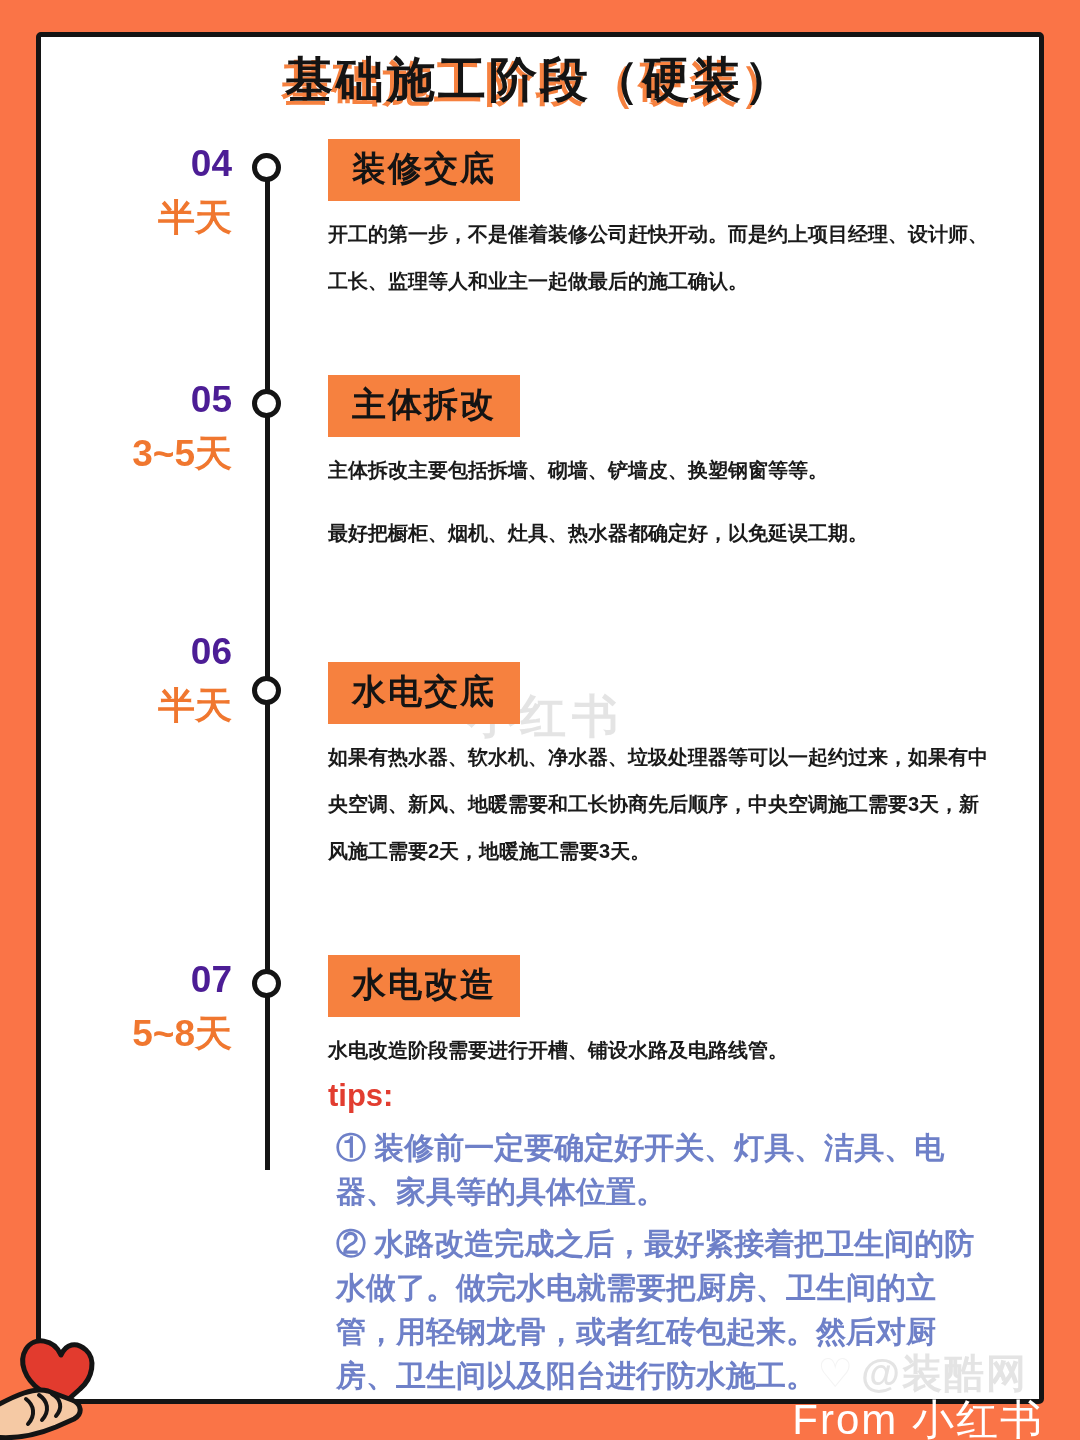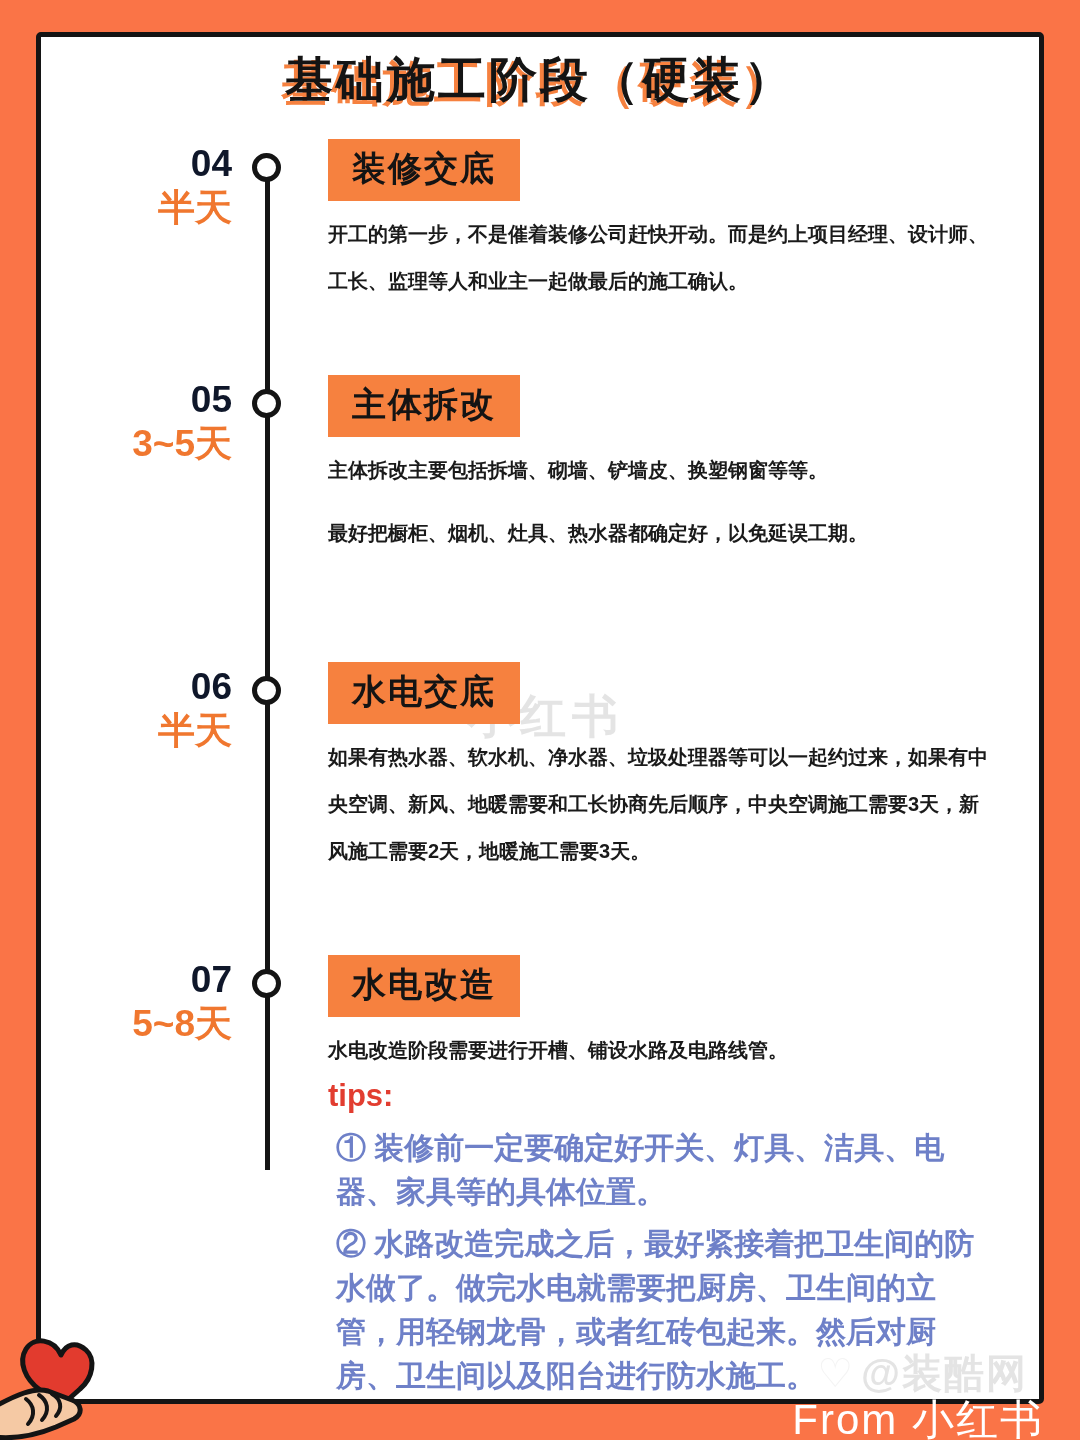--- a/index.html
+++ b/index.html
@@ -26,22 +26,22 @@
     position:absolute;left:265px;top:167px;width:5px;height:1003px;
     background:#141414;z-index:2;
   }
   .dot{
     position:absolute;left:252px;width:19px;height:19px;border:5px solid #141414;
     border-radius:50%;background:#ffffff;z-index:3;
   }
   .step-meta{
     position:absolute;left:50px;width:182px;text-align:right;z-index:3;
   }
-  .step-number{font-size:37px;font-weight:bold;color:#0f172a;line-height:40px;}
-  .step-duration{font-size:37px;font-weight:bold;color:#F0772F;line-height:40px;margin-top:4px;}
+  .step-number{font-size:37px;font-weight:bold;color:#4c1d95;line-height:40px;}
+  .step-duration{font-size:37px;font-weight:bold;color:#F0772F;line-height:40px;margin-top:14px;}
   .step-content{
     position:absolute;left:328px;width:664px;z-index:3;
   }
   .title-box{
     display:inline-block;background:#F6813F;color:#141414;
     font-size:34px;font-weight:bold;letter-spacing:2px;
     padding:7px 24px 9px 24px;
   }
   .body-text{
     margin:10px 0 0 0;font-size:20px;line-height:47px;font-weight:600;color:#1a1a1a;
@@ -92,21 +92,21 @@
     <div class="step-number">05</div>
     <div class="step-duration">3~5天</div>
   </div>
   <div class="step-content" style="top:375px">
     <span class="title-box">主体拆改</span>
     <p class="body-text">主体拆改主要包括拆墙、砌墙、铲墙皮、换塑钢窗等等。</p>
     <p class="body-text">最好把橱柜、烟机、灶具、热水器都确定好，以免延误工期。</p>
   </div>
 
   <div class="dot" style="top:676px"></div>
-  <div class="step-meta" style="top:667px">
+  <div class="step-meta" style="top:632px">
     <div class="step-number">06</div>
     <div class="step-duration">半天</div>
   </div>
   <div class="step-content" style="top:662px">
     <span class="title-box">水电交底</span>
     <p class="body-text">如果有热水器、软水机、净水器、垃圾处理器等可以一起约过来，如果有中央空调、新风、地暖需要和工长协商先后顺序，中央空调施工需要3天，新风施工需要2天，地暖施工需要3天。</p>
   </div>
 
   <div class="dot" style="top:969px"></div>
   <div class="step-meta" style="top:960px">

